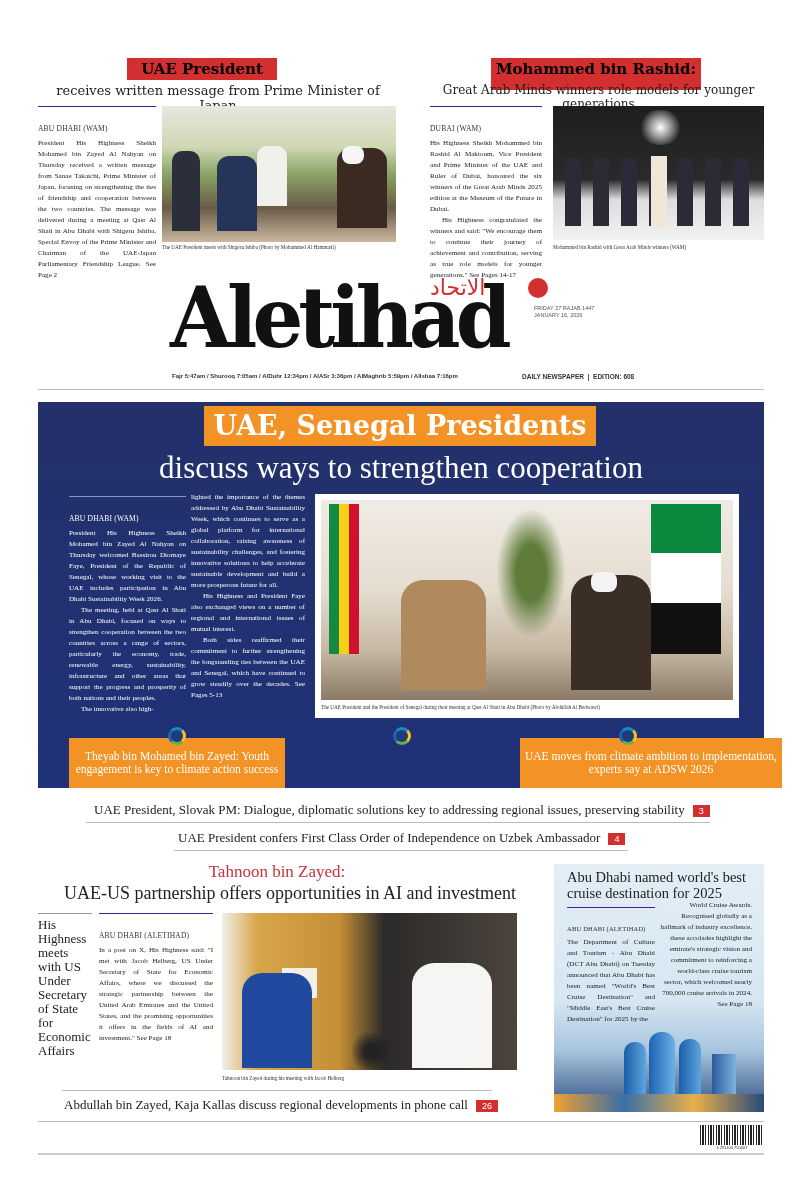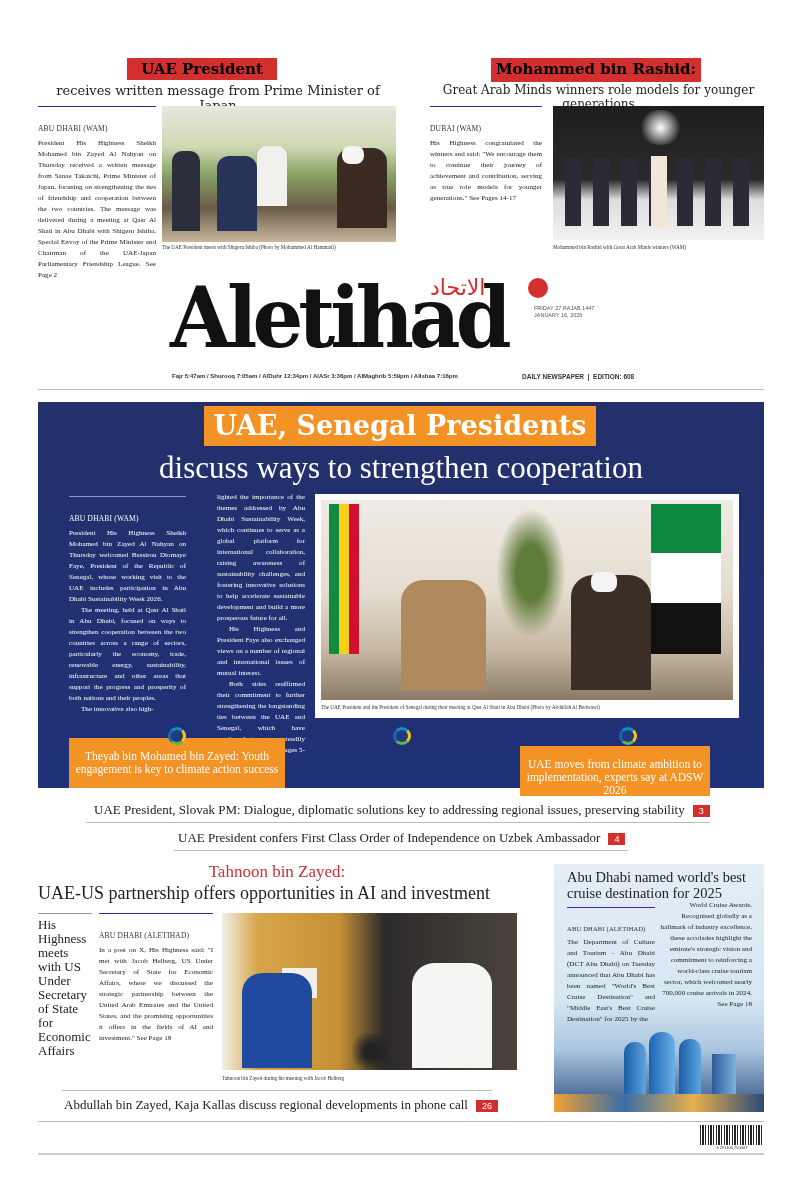--- a/index.html
+++ b/index.html
@@ -33,25 +33,26 @@
 </div>
 <div class="photo" style="left:162px;top:106px;width:234px;height:136px;background:linear-gradient(180deg,#e9e6df 0%,#cfd8b4 30%,#89a466 50%,#6a5b48 75%,#c9b89e 100%);">
   <div class="abs" style="left:10px;top:45px;width:28px;height:80px;background:#2b2f3c;border-radius:10px 10px 0 0"></div>
   <div class="abs" style="left:55px;top:50px;width:40px;height:75px;background:#27345a;border-radius:12px 12px 0 0"></div>
   <div class="abs" style="left:95px;top:40px;width:30px;height:60px;background:#f1f0ec;border-radius:10px 10px 0 0"></div>
   <div class="abs" style="left:175px;top:42px;width:50px;height:80px;background:#3b2a22;border-radius:14px 14px 0 0"></div>
   <div class="abs" style="left:180px;top:40px;width:22px;height:18px;background:#f5f5f5;border-radius:8px"></div>
 </div>
 <div class="abs caption" style="left:162px;top:244px;width:234px;">The UAE President meets with Shigeru Ishiba (Photo by Mohammed Al Hammadi)</div>
 
-<div class="abs redlabel" style="left:491px;top:58px;width:210px;height:24px;font-size:15px;line-height:22px;">Mohammed bin Rashid:</div>
+<div class="abs redlabel" style="left:491px;top:58px;width:210px;height:32px;font-size:15px;line-height:22px;">Mohammed bin Rashid:</div>
 <div class="abs serif" style="left:426px;top:83px;width:345px;text-align:center;font-size:12px;">Great Arab Minds winners role models for younger generations</div>
 <div class="abs" style="left:430px;top:106px;width:112px;">
   <div class="dateline">DUBAI (WAM)</div>
   <div class="body-txt">
+    <p>His Highness Sheikh Mohammed bin Rashid Al Maktoum, Vice President and Prime Minister of the UAE and Ruler of Dubai, honoured the six winners of the Great Arab Minds 2025 edition at the Museum of the Future in Dubai.</p>
     <p>His Highness congratulated the winners and said: "We encourage them to continue their journey of achievement and contribution, serving as true role models for younger generations." See Pages 14-17</p>
   </div>
 </div>
 <div class="photo" style="left:553px;top:106px;width:211px;height:134px;background:linear-gradient(180deg,#1e1e1e 0%,#2a2a2a 55%,#ddd 70%,#f2f2f2 100%);">
   <div class="abs" style="left:85px;top:4px;width:45px;height:35px;border-radius:50%;background:radial-gradient(circle,#fff 0%,#888 40%,transparent 70%)"></div>
   <div class="abs" style="left:12px;top:52px;width:190px;height:68px;background:repeating-linear-gradient(90deg,#2b2b38 0 16px,transparent 16px 28px)"></div>
   <div class="abs" style="left:98px;top:50px;width:16px;height:72px;background:#efe8d8"></div>
 </div>
 <div class="abs caption" style="left:553px;top:244px;width:211px;">Mohammed bin Rashid with  Great Arab Minds winners (WAM)</div>
 
@@ -70,21 +71,21 @@
 
   <div class="abs" style="left:31px;top:94px;width:117px;">
     <div class="dateline" style="color:#fff;border-top-color:#8a93c2;">ABU DHABI (WAM)</div>
     <div class="body-txt" style="color:#fff;">
       <p>President His Highness Sheikh Mohamed bin Zayed Al Nahyan on Thursday welcomed Bassirou Diomaye Faye, President of the Republic of Senegal, whose working visit to the UAE includes participation in Abu Dhabi Sustainability Week 2026.</p>
       <p>The meeting, held at Qasr Al Shati in Abu Dhabi, focused on ways to strengthen cooperation between the two countries across a range of sectors, particularly the economy, trade, renewable energy, sustainability, infrastructure and other areas that support the progress and prosperity of both nations and their peoples.</p>
       <p>The innovative also high-</p>
     </div>
   </div>
   <div class="abs" style="left:153px;top:90px;width:114px;">
-    <div class="body-txt" style="color:#fff;margin-left:26px;">
+    <div class="body-txt" style="color:#fff;">
       <p style="text-indent:0">lighted the importance of the themes addressed by Abu Dhabi Sustainability Week, which continues to serve as a global platform for international collaboration, raising awareness of sustainability challenges, and fostering innovative solutions to help accelerate sustainable development and build a more prosperous future for all.</p>
       <p>His Highness and President Faye also exchanged views on a number of regional and international issues of mutual interest.</p>
       <p>Both sides reaffirmed their commitment to further strengthening the longstanding ties between the UAE and Senegal, which have continued to grow steadily over the decades. See Pages 5-13</p>
     </div>
   </div>
 
   <div class="abs" style="left:277px;top:92px;width:424px;height:224px;background:#fff;">
     <div class="photo" style="left:6px;top:6px;width:412px;height:200px;background:linear-gradient(180deg,#efebe4 0%,#e5ddd0 45%,#c7b9a4 75%,#8a7a66 100%);">
       <div class="abs" style="left:8px;top:4px;width:30px;height:150px;background:linear-gradient(90deg,#138a3f 33%,#f7d117 33% 66%,#d0102e 66%)"></div>
       <div class="abs" style="left:330px;top:4px;width:70px;height:150px;background:linear-gradient(180deg,#0b8a3f 33%,#fff 33% 66%,#111 66%);clip-path:polygon(0 0,100% 0,100% 100%,0 100%)"></div>
@@ -94,37 +95,37 @@
       <div class="abs" style="left:270px;top:72px;width:26px;height:20px;background:#f4f4f4;border-radius:8px"></div>
     </div>
     <div class="abs caption" style="left:6px;top:210px;width:412px;">The UAE President and the President of Senegal during their meeting at Qasr Al Shati in Abu Dhabi (Photo by Abdullah Al Bedwawi)</div>
   </div>
 
   <div class="box" style="left:31px;top:336px;width:216px;height:50px;background:#f39325;">
     <span>Theyab bin Mohamed bin Zayed: Youth engagement is key to climate action success</span>
   </div>
   <div class="ring" style="left:130px;top:325px;"></div>
   <div class="ring" style="left:355px;top:325px;"></div>
-  <div class="box" style="left:482px;top:336px;width:190px;height:50px;background:#f39325;margin-top:8px;">
+  <div class="box" style="left:482px;top:336px;width:262px;height:50px;background:#f39325;">
     <span>UAE moves from climate ambition to implementation, experts say at ADSW 2026</span>
   </div>
   <div class="ring" style="left:581px;top:325px;"></div>
 </div>
 
 <div class="abs teaser-line" style="left:94px;top:802px;width:620px;">
   <span>UAE President, Slovak PM: Dialogue, diplomatic solutions key to addressing regional issues, preserving stability</span><span class="pageno">3</span>
 </div>
 <div class="rule" style="left:86px;top:822px;width:624px;"></div>
 <div class="abs teaser-line" style="left:178px;top:830px;width:460px;">
   <span>UAE President confers First Class Order of Independence on Uzbek Ambassador</span><span class="pageno">4</span>
 </div>
 <div class="rule" style="left:174px;top:850px;width:454px;"></div>
 
 <div class="abs" style="left:38px;top:862px;width:478px;text-align:center;color:#c8333a;font-size:17px;font-family:'Liberation Serif',serif;">Tahnoon bin Zayed:</div>
-<div class="abs" style="left:38px;top:883px;width:478px;text-align:left;color:#222;font-size:18px;font-family:'Liberation Serif',serif;">UAE-US partnership offers opportunities in AI and investment</div>
+<div class="abs" style="left:38px;top:883px;width:478px;text-align:right;color:#222;font-size:18px;font-family:'Liberation Serif',serif;">UAE-US partnership offers opportunities in AI and investment</div>
 <div class="abs" style="left:38px;top:913px;width:54px;border-top:1px solid #999;padding-top:4px;">
   <div style="font-size:13px;line-height:14px;font-family:'Liberation Serif',serif;color:#222;">His Highness meets with US Under Secretary of State for Economic Affairs</div>
 </div>
 <div class="abs" style="left:99px;top:913px;width:114px;">
   <div class="dateline">ABU DHABI (ALETIHAD)</div>
   <div class="body-txt">
     <p>In a post on X, His Highness said: "I met with Jacob Helberg, US Under Secretary of State for Economic Affairs, where we discussed the strategic partnership between the United Arab Emirates and the United States, and the promising opportunities it offers in the fields of AI and investment." See Page 18</p>
   </div>
 </div>
 <div class="photo" style="left:222px;top:913px;width:295px;height:157px;background:linear-gradient(90deg,#f0efe9 0%,#d8a64a 12%,#c48f36 40%,#2c2a2a 55%,#4b443c 100%);">

